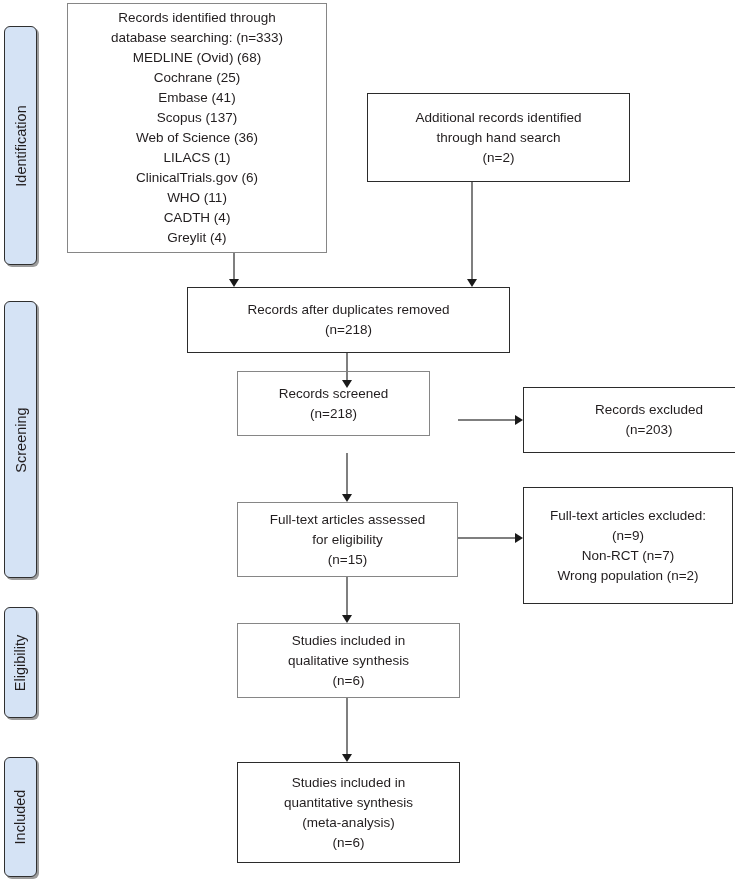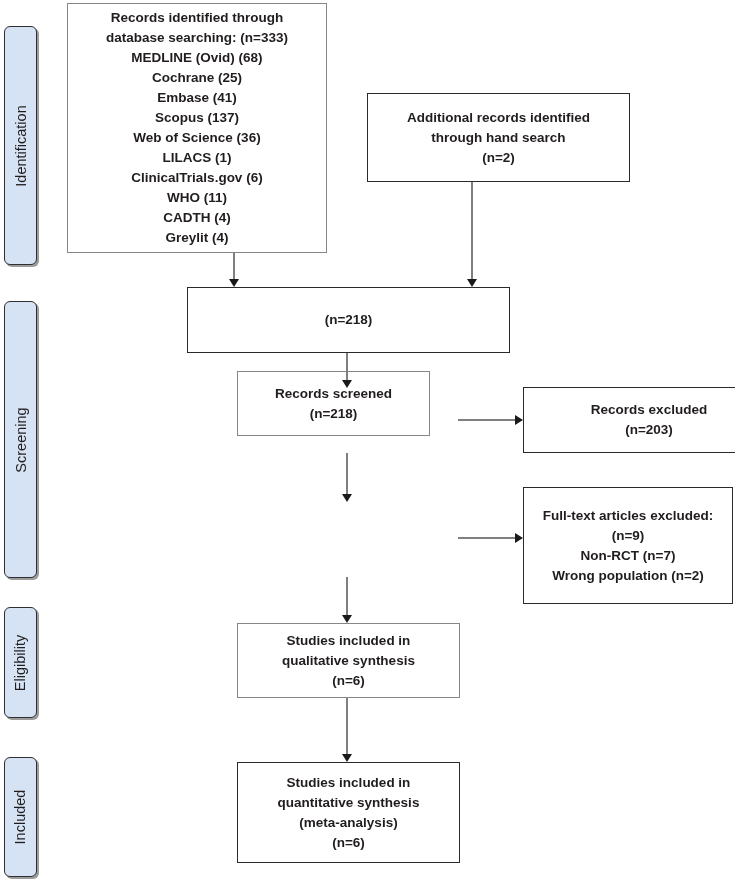--- a/index.html
+++ b/index.html
@@ -22,21 +22,20 @@
     background: #ffffff;
     box-sizing: border-box;
     display: flex;
     flex-direction: column;
     justify-content: center;
     align-items: center;
     text-align: center;
     font-size: 13.5px;
     line-height: 20px;
     color: #211d1e;
-    font-weight: bold;
   }
   .fbox.border-gray { border: 1.5px solid #868686; }
   .fbox.border-dark { border: 1.5px solid #2b2b2b; align-items: center; }
   .fbox .line { white-space: nowrap; }
   
   .sbox {
     position: absolute;
     left: 4px;
     width: 33px;
     background: #d5e3f5;
@@ -113,33 +112,39 @@
     <div class="line">Greylit (4)</div>
   </div>
 
   <div class="fbox border-dark" style="left:367px;top:93px;width:263px;height:89px">
     <div class="line">Additional records identified</div>
     <div class="line">through hand search</div>
     <div class="line">(n=2)</div>
   </div>
 
   <div class="fbox border-dark" style="left:187px;top:287px;width:323px;height:66px">
+    <div class="line">Records after duplicates removed</div>
     <div class="line">(n=218)</div>
   </div>
 
   <div class="fbox border-gray" style="left:237px;top:371px;width:193px;height:65px">
     <div class="line">Records screened</div>
     <div class="line">(n=218)</div>
   </div>
 
   <div class="fbox border-dark" style="left:523px;top:387px;width:252px;height:66px">
     <div class="line">Records excluded</div>
     <div class="line">(n=203)</div>
   </div>
 
+  <div class="fbox border-gray" style="left:237px;top:502px;width:221px;height:75px">
+    <div class="line">Full-text articles assessed</div>
+    <div class="line">for eligibility</div>
+    <div class="line">(n=15)</div>
+  </div>
 
   <div class="fbox border-dark" style="left:523px;top:487px;width:210px;height:117px">
     <div class="line">Full-text articles excluded:</div>
     <div class="line">(n=9)</div>
     <div class="line">Non-RCT (n=7)</div>
     <div class="line">Wrong population (n=2)</div>
   </div>
 
   <div class="fbox border-gray" style="left:237px;top:623px;width:223px;height:75px">
     <div class="line">Studies included in</div>

